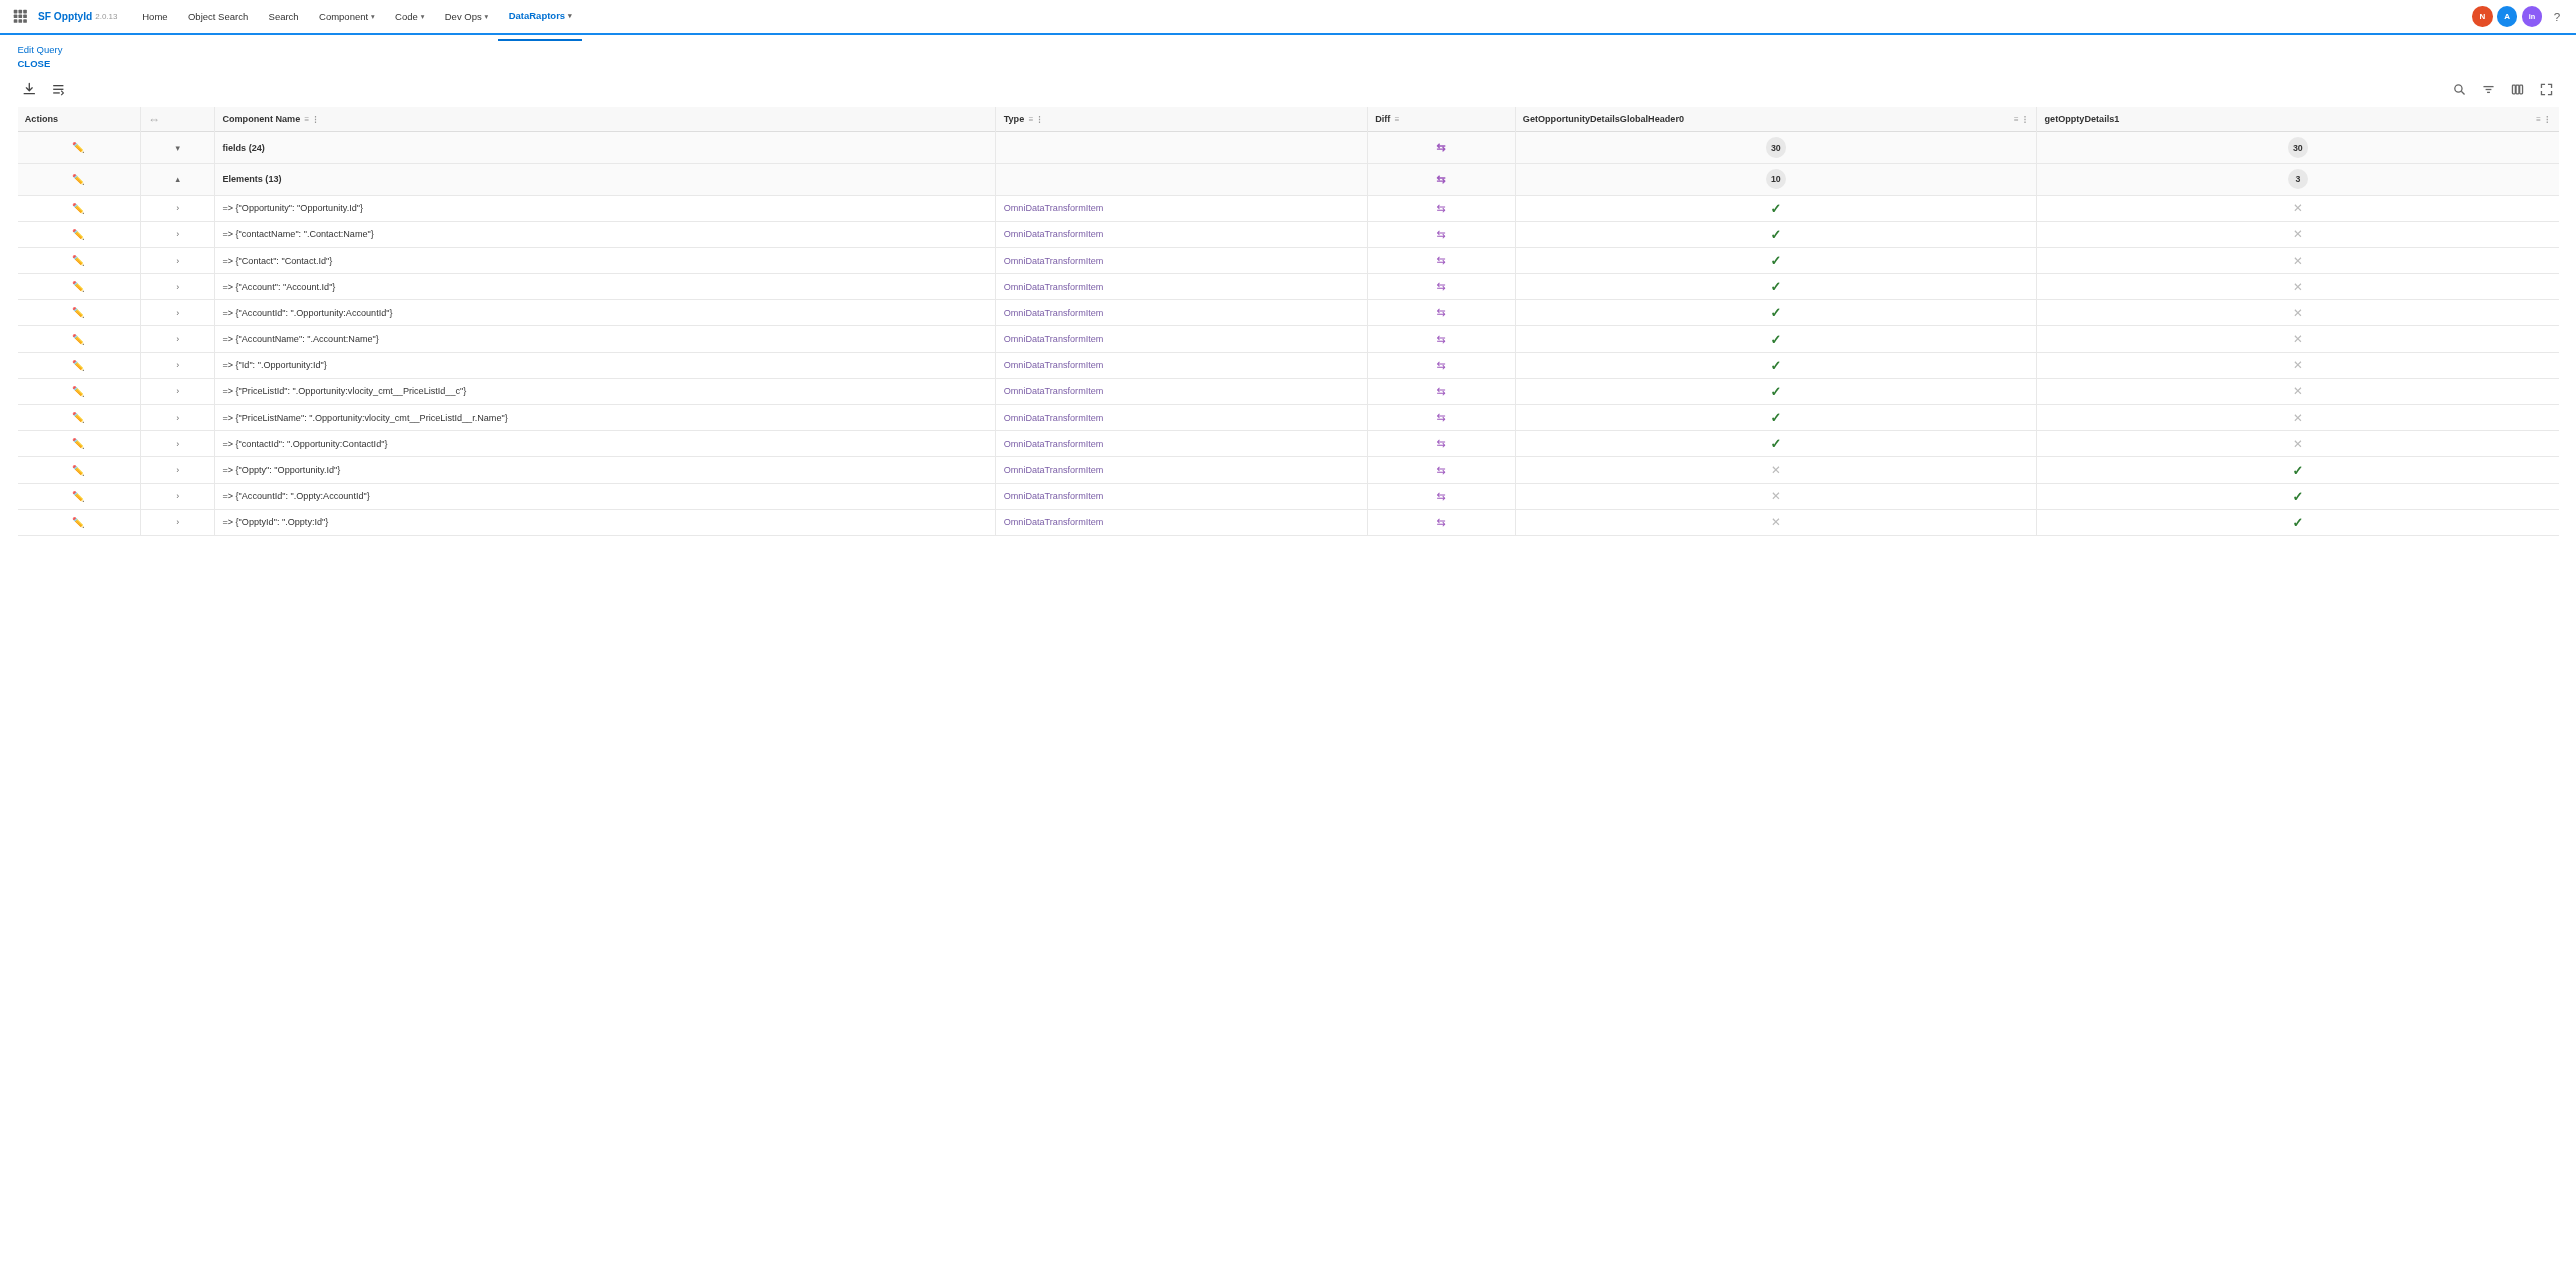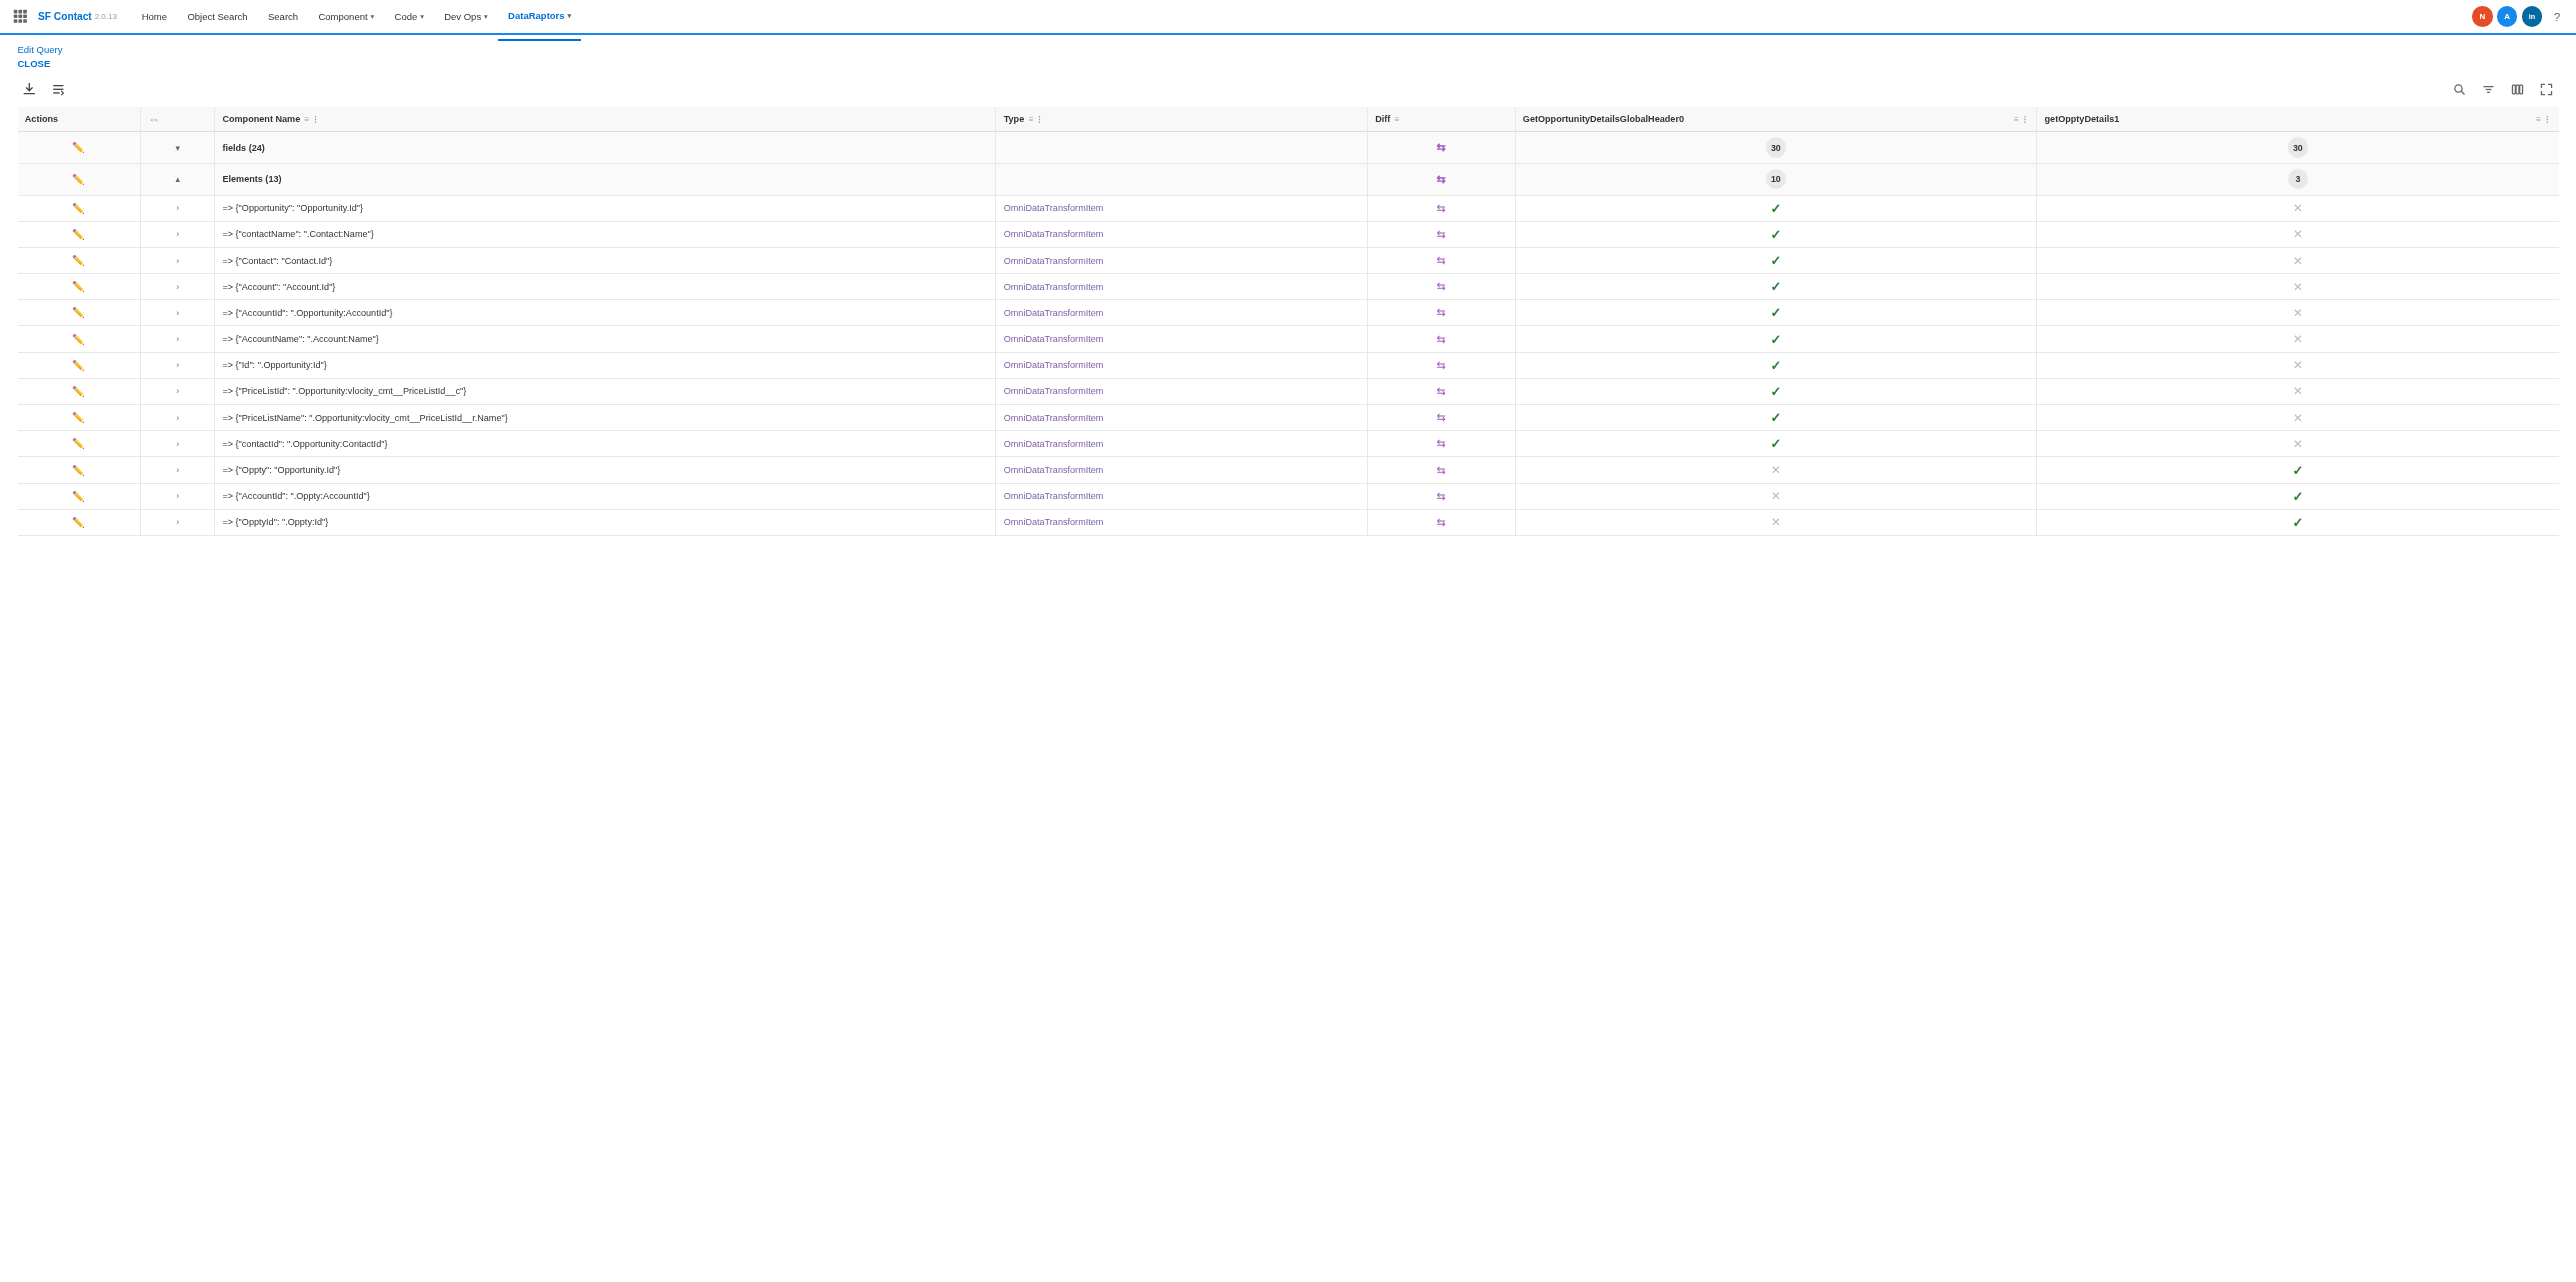--- a/index.html
+++ b/index.html
@@ -65,21 +65,21 @@
     }
     .avatar {
       width: 20.5px; height: 20.5px;
       border-radius: 50%;
       display: flex; align-items: center; justify-content: center;
       font-size: 8px; font-weight: 700; color: #fff;
       cursor: pointer;
     }
     .avatar-n { background: #e44d26; }
     .avatar-a { background: #1589ee; }
-    .avatar-li { background: #0369a1; font-size: 7.3px; }
+    .avatar-li { background: #8b5cf6; font-size: 7.3px; }
     .nav-icon-btn {
       width: 20.5px; height: 20.5px;
       display: flex; align-items: center; justify-content: center;
       cursor: pointer; color: #666; font-size: 11.7px;
     }
 
     
     .subheader {
       padding: 8.8px 17.5px 2.9px 17.5px;
     }
@@ -191,21 +191,21 @@
       <rect x="7.5" y="1" width="5" height="5" rx="1"></rect>
       <rect x="14" y="1" width="5" height="5" rx="1"></rect>
       <rect x="1" y="7.5" width="5" height="5" rx="1"></rect>
       <rect x="7.5" y="7.5" width="5" height="5" rx="1"></rect>
       <rect x="14" y="7.5" width="5" height="5" rx="1"></rect>
       <rect x="1" y="14" width="5" height="5" rx="1"></rect>
       <rect x="7.5" y="14" width="5" height="5" rx="1"></rect>
       <rect x="14" y="14" width="5" height="5" rx="1"></rect>
     </svg>
   </div>
-  <span class="app-title">SF Contact</span>
+  <span class="app-title">SF OpptyId</span>
   <span class="app-version">2.0.13</span>
 
   <div class="nav-items">
     <div class="nav-item">Home</div>
     <div class="nav-item">Object Search</div>
     <div class="nav-item">Search</div>
     <div class="nav-item">
       <span>Component</span>
       <span class="nav-chevron">▾</span>
     </div>

